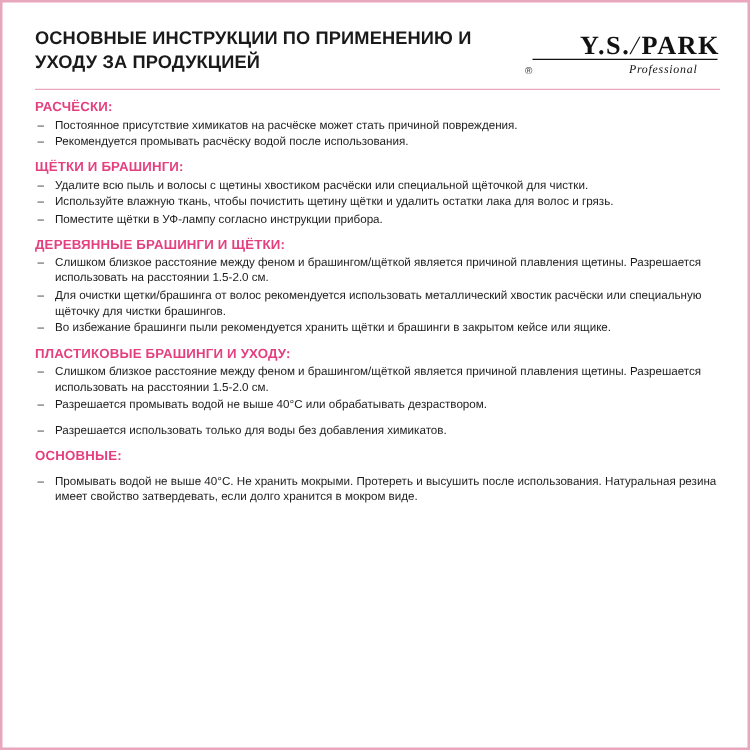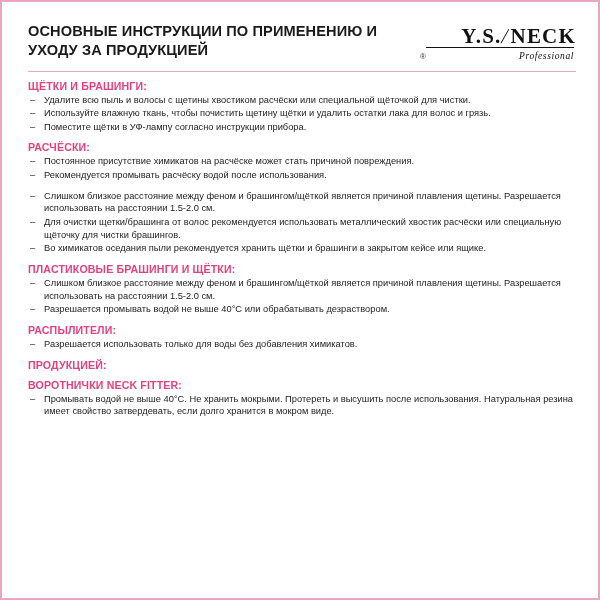--- a/index.html
+++ b/index.html
@@ -63,21 +63,21 @@
     transform: skewX(-12deg);
     margin: 0 1px;
   }
   .logo-sub {
     font-family: "Liberation Serif", serif;
     font-size: 9.5px;
     font-style: italic;
     letter-spacing: 0.6px;
     color: #111;
     margin-top: 2px;
-    margin-right: 2px;
+    margin-right: 18px;
     padding-left: 38px;
   }
   .logo-rule {
     position: absolute;
     right: 2px;
     bottom: 13px;
     width: 148px;
     height: 1px;
     background: #111;
   }
@@ -127,76 +127,75 @@
 </head>
 <body>
 
 <div class="page">
   <div class="inner">
 
     <div class="header">
       <h1 class="title">ОСНОВНЫЕ ИНСТРУКЦИИ ПО ПРИМЕНЕНИЮ И УХОДУ ЗА ПРОДУКЦИЕЙ</h1>
       <div class="logo">
         <div class="logo-main">
-          <span>Y.S.</span><span class="logo-slash">/</span><span>NECK</span>
+          <span>Y.S.</span><span class="logo-slash">/</span><span>PARK</span>
         </div>
         <div class="logo-rule"></div>
         <div class="logo-sub">Professional</div>
         <div class="logo-mark">®</div>
       </div>
     </div>
 
     <hr class="divider">
 
     <div class="section">
+      <div class="section-title">РАСЧЁСКИ:</div>
+      <ul class="items">
+        <li>Постоянное присутствие химикатов на расчёске может стать причиной повреждения.</li>
+        <li>Рекомендуется промывать расчёску водой после использования.</li>
+      </ul>
+    </div>
+
+    <div class="section">
       <div class="section-title">ЩЁТКИ И БРАШИНГИ:</div>
       <ul class="items">
         <li>Удалите всю пыль и волосы с щетины хвостиком расчёски или специальной щёточкой для чистки.</li>
         <li>Используйте влажную ткань, чтобы почистить щетину щётки и удалить остатки лака для волос и грязь.</li>
         <li>Поместите щётки в УФ-лампу согласно инструкции прибора.</li>
       </ul>
     </div>
 
     <div class="section">
-      <div class="section-title">РАСЧЁСКИ:</div>
-      <ul class="items">
-        <li>Постоянное присутствие химикатов на расчёске может стать причиной повреждения.</li>
-        <li>Рекомендуется промывать расчёску водой после использования.</li>
-      </ul>
-    </div>
-
-    <div class="section">
+      <div class="section-title">ДЕРЕВЯННЫЕ БРАШИНГИ И ЩЁТКИ:</div>
       <ul class="items">
         <li>Слишком близкое расстояние между феном и брашингом/щёткой является причиной плавления щетины. Разрешается использовать на расстоянии 1.5-2.0 см.</li>
         <li>Для очистки щетки/брашинга от волос рекомендуется использовать металлический хвостик расчёски или специальную щёточку для чистки брашингов.</li>
-        <li>Во химикатов оседания пыли рекомендуется хранить щётки и брашинги в закрытом кейсе или ящике.</li>
-      </ul>
-    </div>
-
-    <div class="section">
-      <div class="section-title">ПЛАСТИКОВЫЕ БРАШИНГИ И ЩЁТКИ:</div>
+        <li>Во избежание брашинги пыли рекомендуется хранить щётки и брашинги в закрытом кейсе или ящике.</li>
+      </ul>
+    </div>
+
+    <div class="section">
+      <div class="section-title">ПЛАСТИКОВЫЕ БРАШИНГИ И УХОДУ:</div>
       <ul class="items">
         <li>Слишком близкое расстояние между феном и брашингом/щёткой является причиной плавления щетины. Разрешается использовать на расстоянии 1.5-2.0 см.</li>
         <li>Разрешается промывать водой не выше 40°С или обрабатывать дезраствором.</li>
       </ul>
     </div>
 
     <div class="section">
-      <div class="section-title">РАСПЫЛИТЕЛИ:</div>
       <ul class="items">
         <li>Разрешается использовать только для воды без добавления химикатов.</li>
       </ul>
     </div>
 
     <div class="section">
-      <div class="section-title">ПРОДУКЦИЕЙ:</div>
-    </div>
-
-    <div class="section">
-      <div class="section-title">ВОРОТНИЧКИ NECK FITTER:</div>
+      <div class="section-title">ОСНОВНЫЕ:</div>
+    </div>
+
+    <div class="section">
       <ul class="items">
         <li>Промывать водой не выше 40°С. Не хранить мокрыми. Протереть и высушить после использования. Натуральная резина имеет свойство затвердевать, если долго хранится в мокром виде.</li>
       </ul>
     </div>
 
 
   </div>
 </div>
 
 </body></html>

